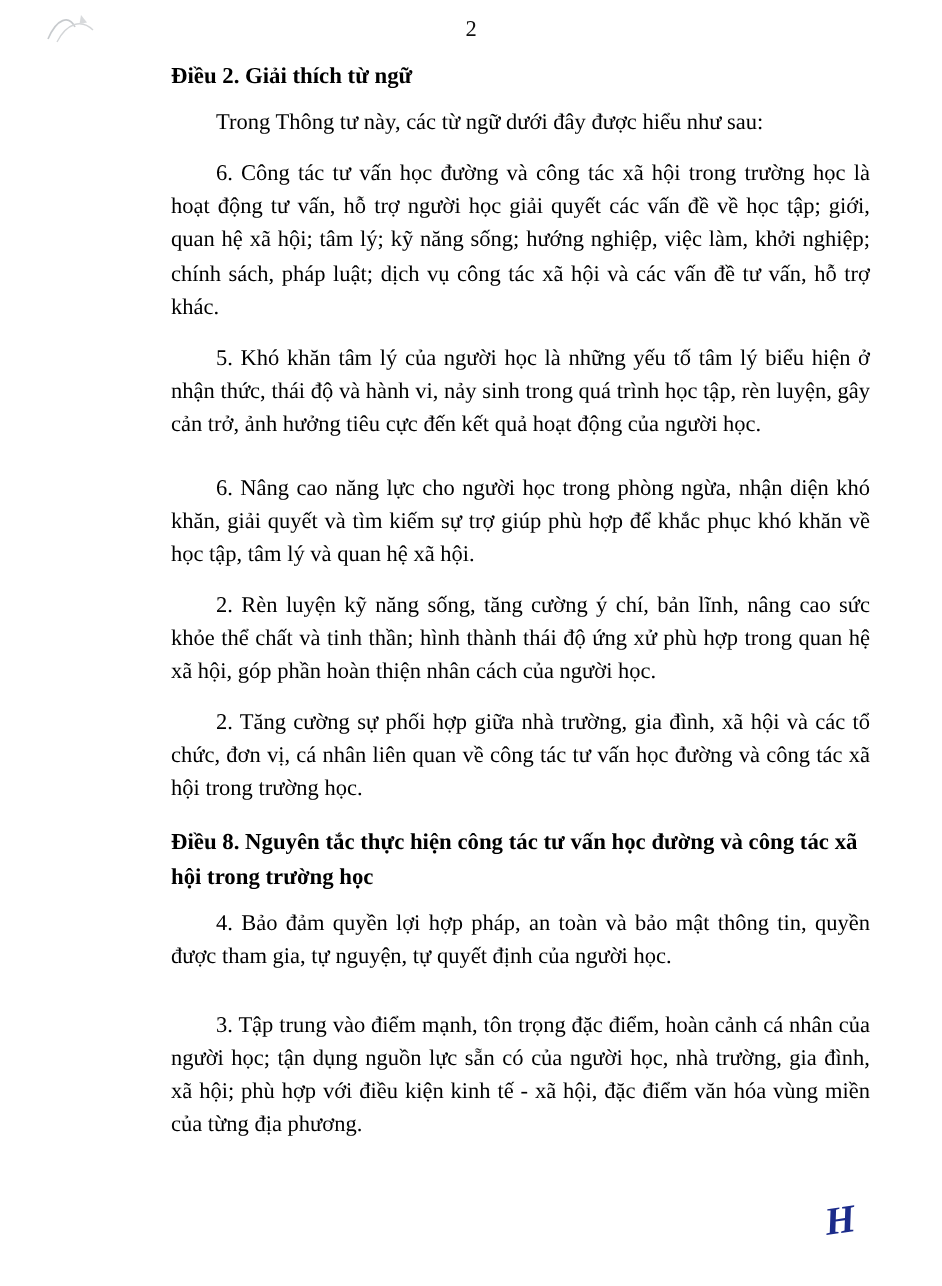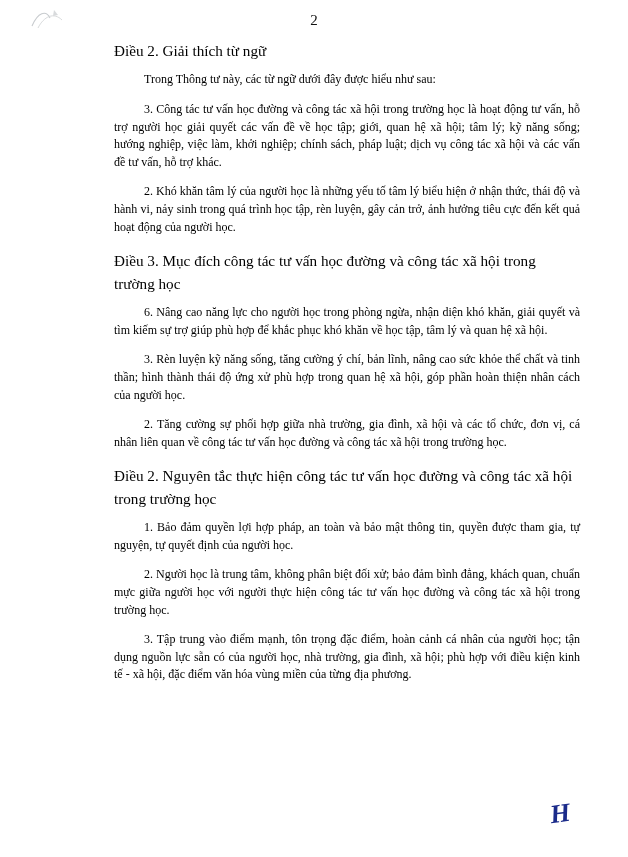--- a/index.html
+++ b/index.html
@@ -34,34 +34,34 @@
     height: 26px;
     opacity: 0.55;
   }
   .content {
     position: absolute;
     top: 40px;
     left: 114px;
     width: 466px;
   }
   .heading {
-    font-weight: normal;
+    font-weight: bold;
     font-size: 15.2px;
     line-height: 1.47;
     margin: 0 0 2px 0;
     text-indent: 0;
     color: #000;
   }
   .block {
     margin: 0;
     padding: 0;
   }
   p.para {
     margin: 0;
-    font-size: 12px;
+    font-size: 15px;
     line-height: 1.47;
     text-align: justify;
     text-indent: 30px;
     color: #000;
     hyphens: none;
   }
   .gap-s { height: 7px; }
   .gap-m { height: 12px; }
   .gap-l { height: 14px; }
   .signature {
@@ -89,45 +89,43 @@
 
   <div class="page-number">2</div>
 
   <div class="content">
 
     <div class="block">
       <div class="heading">Điều 2. Giải thích từ ngữ</div>
       <div class="gap-s"></div>
       <p class="para">Trong Thông tư này, các từ ngữ dưới đây được hiểu như sau:</p>
       <div class="gap-m"></div>
-      <p class="para">3. Công tác tư vấn học đường và công tác xã hội trong trường học là hoạt động tư vấn, hỗ trợ người học giải quyết các vấn đề về học tập; giới, quan hệ xã hội; tâm lý; kỹ năng sống; hướng nghiệp, việc làm, khởi nghiệp; chính sách, pháp luật; dịch vụ công tác xã hội và các vấn đề tư vấn, hỗ trợ khác.</p>
+      <p class="para">6. Công tác tư vấn học đường và công tác xã hội trong trường học là hoạt động tư vấn, hỗ trợ người học giải quyết các vấn đề về học tập; giới, quan hệ xã hội; tâm lý; kỹ năng sống; hướng nghiệp, việc làm, khởi nghiệp; chính sách, pháp luật; dịch vụ công tác xã hội và các vấn đề tư vấn, hỗ trợ khác.</p>
       <div class="gap-m"></div>
-      <p class="para">2. Khó khăn tâm lý của người học là những yếu tố tâm lý biểu hiện ở nhận thức, thái độ và hành vi, nảy sinh trong quá trình học tập, rèn luyện, gây cản trở, ảnh hưởng tiêu cực đến kết quả hoạt động của người học.</p>
+      <p class="para">5. Khó khăn tâm lý của người học là những yếu tố tâm lý biểu hiện ở nhận thức, thái độ và hành vi, nảy sinh trong quá trình học tập, rèn luyện, gây cản trở, ảnh hưởng tiêu cực đến kết quả hoạt động của người học.</p>
     </div>
 
     <div class="gap-l"></div>
 
     <div class="block">
-      <div class="heading">Điều 3. Mục đích công tác tư vấn học đường và công tác xã hội trong trường học</div>
       <div class="gap-s"></div>
       <p class="para">6. Nâng cao năng lực cho người học trong phòng ngừa, nhận diện khó khăn, giải quyết và tìm kiếm sự trợ giúp phù hợp để khắc phục khó khăn về học tập, tâm lý và quan hệ xã hội.</p>
       <div class="gap-m"></div>
-      <p class="para">3. Rèn luyện kỹ năng sống, tăng cường ý chí, bản lĩnh, nâng cao sức khỏe thể chất và tinh thần; hình thành thái độ ứng xử phù hợp trong quan hệ xã hội, góp phần hoàn thiện nhân cách của người học.</p>
+      <p class="para">2. Rèn luyện kỹ năng sống, tăng cường ý chí, bản lĩnh, nâng cao sức khỏe thể chất và tinh thần; hình thành thái độ ứng xử phù hợp trong quan hệ xã hội, góp phần hoàn thiện nhân cách của người học.</p>
       <div class="gap-m"></div>
       <p class="para">2. Tăng cường sự phối hợp giữa nhà trường, gia đình, xã hội và các tổ chức, đơn vị, cá nhân liên quan về công tác tư vấn học đường và công tác xã hội trong trường học.</p>
     </div>
 
     <div class="gap-l"></div>
 
     <div class="block">
-      <div class="heading">Điều 2. Nguyên tắc thực hiện công tác tư vấn học đường và công tác xã hội trong trường học</div>
+      <div class="heading">Điều 8. Nguyên tắc thực hiện công tác tư vấn học đường và công tác xã hội trong trường học</div>
       <div class="gap-s"></div>
-      <p class="para">1. Bảo đảm quyền lợi hợp pháp, an toàn và bảo mật thông tin, quyền được tham gia, tự nguyện, tự quyết định của người học.</p>
+      <p class="para">4. Bảo đảm quyền lợi hợp pháp, an toàn và bảo mật thông tin, quyền được tham gia, tự nguyện, tự quyết định của người học.</p>
       <div class="gap-m"></div>
-      <p class="para">2. Người học là trung tâm, không phân biệt đối xử; bảo đảm bình đẳng, khách quan, chuẩn mực giữa người học với người thực hiện công tác tư vấn học đường và công tác xã hội trong trường học.</p>
       <div class="gap-m"></div>
       <p class="para">3. Tập trung vào điểm mạnh, tôn trọng đặc điểm, hoàn cảnh cá nhân của người học; tận dụng nguồn lực sẵn có của người học, nhà trường, gia đình, xã hội; phù hợp với điều kiện kinh tế - xã hội, đặc điểm văn hóa vùng miền của từng địa phương.</p>
 
     </div>
 
   </div>
 
   <div class="signature">H</div>
 
 </div>

